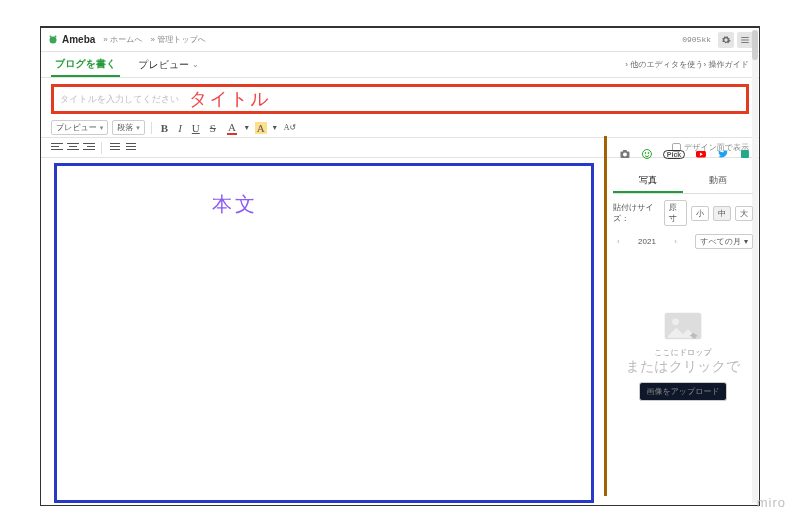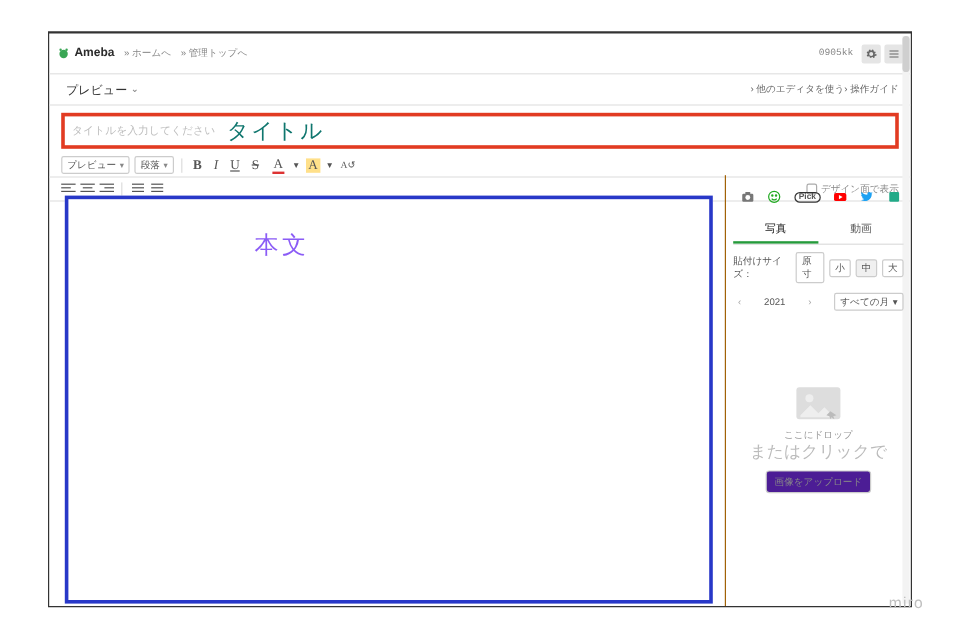--- a/index.html
+++ b/index.html
@@ -11,21 +11,21 @@
     left: 40px; top: 26px;
     width: 720px; height: 480px;
     background: #fff;
     border: 1px solid #333;
     border-top-width: 2px;
     overflow: hidden;
   }
 
   
   .header {
-    height: 34px;
+    height: 24px;
     display: flex;
     align-items: center;
     border-bottom: 1px solid #e2e2e2;
     padding: 0 6px;
     font-size: 8px;
     color: #555;
   }
   .logo { display:flex; align-items:center; font-weight:bold; color:#2b2b2b; font-size:10px; }
   .logo-ico { width:12px; height:12px; margin-right:3px; fill:#3aa655; }
   .header .crumb { margin-left:8px; color:#888; }
@@ -59,21 +59,21 @@
     position:relative;
   }
   .title-input {
     flex: 0 0 auto;
     font-size: 9px;
     color:#bdbdbd;
   }
   .title-callout {
     position:absolute;
     left:135px;
-    color:#0f766e;
+    color:#ef4444;
     font-size:18px;
     letter-spacing:2px;
     font-weight:500;
   }
 
   
   .toolbar {
     display:flex; align-items:center;
     padding: 0 10px;
     height:20px;
@@ -116,24 +116,24 @@
     position:absolute;
     left:155px; top:25px;
     color:#8b5cf6;
     font-size:20px;
     letter-spacing:3px;
   }
 
   
   .right-panel {
     position:absolute;
-    right:0; top:118px;
+    right:0; top:108px;
     width:155px;
     height:360px;
-    border-left:1px solid #a16207;
+    border-left:3px solid #a16207;
     padding:6px;
     font-size:9px;
     color:#555;
   }
   .media-row { display:flex; align-items:center; gap:10px; padding:4px 2px 4px 6px; }
   .media-row svg, .media-row .emoji { width:16px; height:16px; }
   .media-tabs { display:flex; border-bottom:1px solid #ddd; margin-top:4px;}
   .media-tab { flex:1; text-align:center; padding:4px 0; font-size:9px; }
   .media-tab.active { border-bottom:2px solid #259b3b; color:#222;}
   .size-row { display:flex; align-items:center; gap:4px; padding:6px 0; font-size:8px;}
@@ -152,26 +152,26 @@
   .drop-area .t1 { font-size:8px; margin-top:4px; font-weight:normal; color:#999;}
   .drop-area .t2 { font-size:14px; color:#bbb;}
   .upload-btn {
     margin:6px auto 0;
     border:1px solid #ccc;
     border-radius:3px;
     padding:3px 6px;
     font-size:8px;
     width:fit-content;
     color:#888;
-    background:#4c1d95;
+    background:#0f172a;
   }
 
   .watermark {
     position:absolute;
-    right:30px; bottom:8px;
+    right:14px; bottom:8px;
     color:#bfbfbf;
     font-size:13px;
     letter-spacing:1px;
     font-family: sans-serif;
   }
 
   
   .scroll-track { position:absolute; right:1px; top:2px; bottom:2px; width:6px; background:#f3f3f3;}
   .scroll-thumb { position:absolute; right:1px; top:2px; width:6px; height:30px; background:#cfcfcf; border-radius:3px;}
 </style>
@@ -203,20 +203,23 @@
     <div class="hdr-btn">
       <svg viewBox="0 0 24 24">
           <rect x="3" y="5" width="18" height="2"></rect>
           <rect x="3" y="11" width="18" height="2"></rect>
           <rect x="3" y="17" width="18" height="2"></rect>
         </svg>
     </div>
   </div>
 
   <div class="tabs-row">
+    <div class="tab active">
+        <span>ブログを書く</span>
+      </div>
     <div class="tab">
       <span>プレビュー</span>
       <span class="chev">⌄</span>
     </div>
     <div class="spacer"></div>
     <span class="top-link">他のエディタを使う</span>
     <span class="top-link">操作ガイド</span>
   </div>
 
   <div class="title-wrap">

